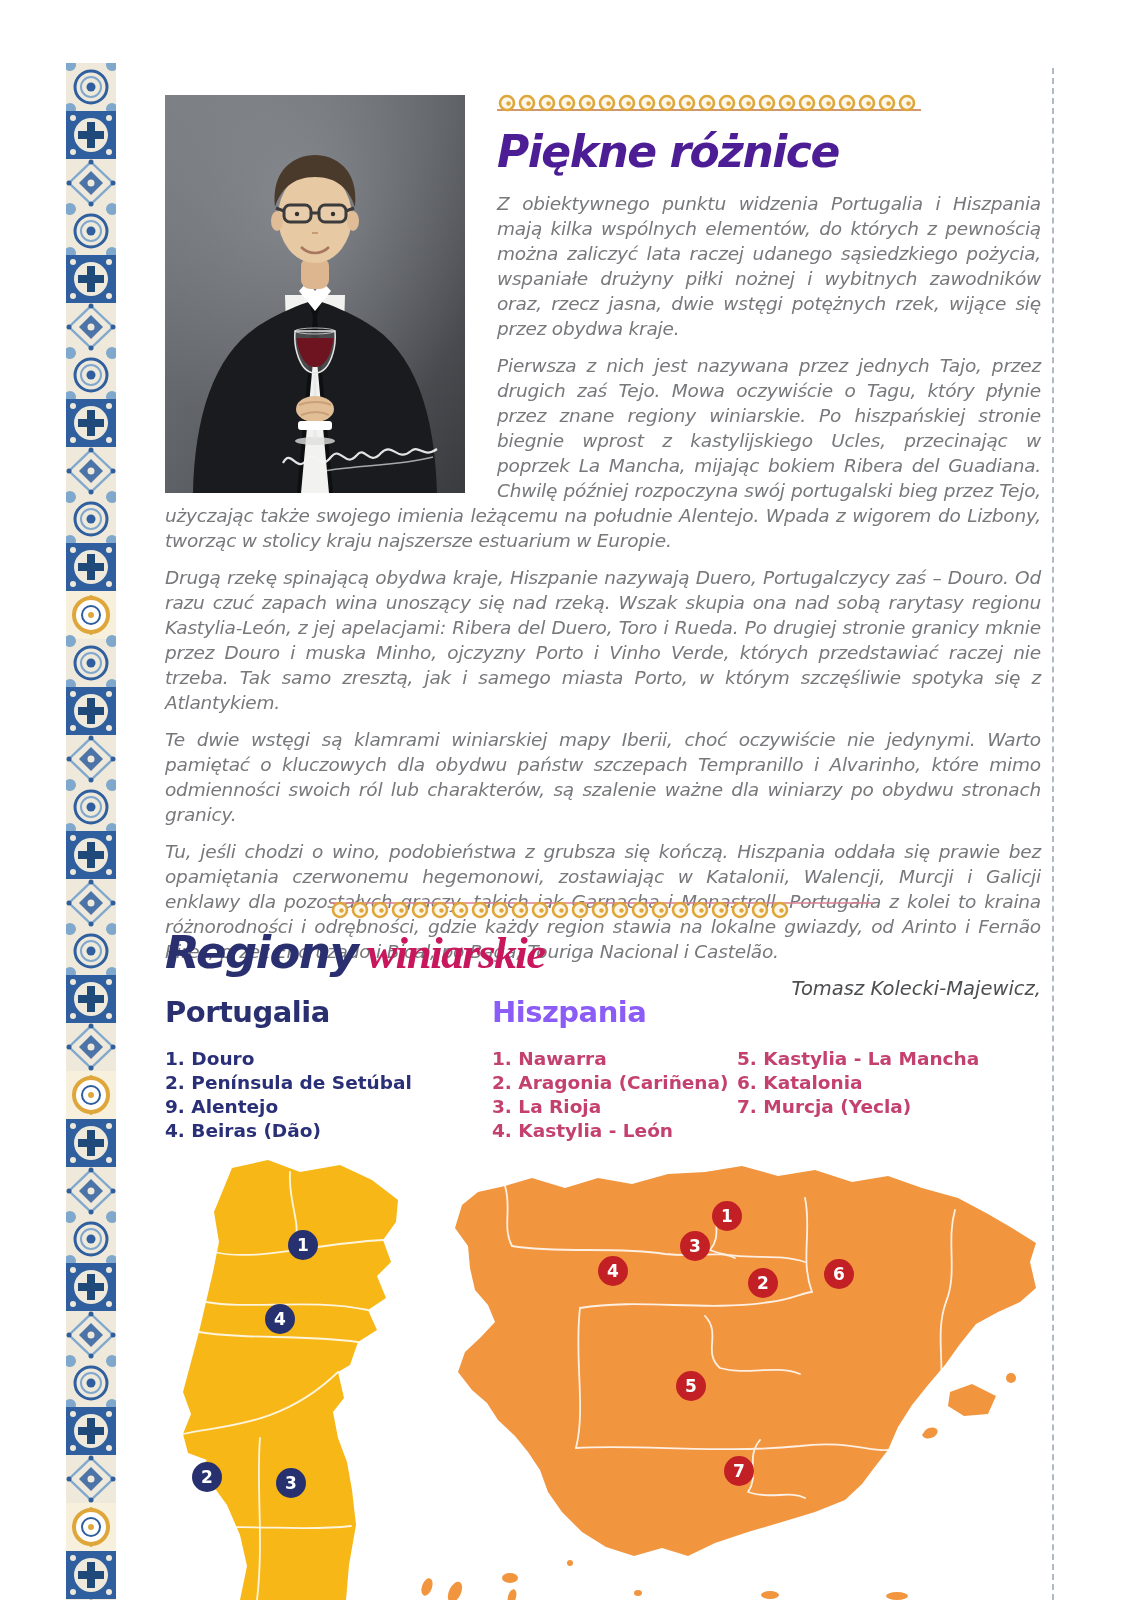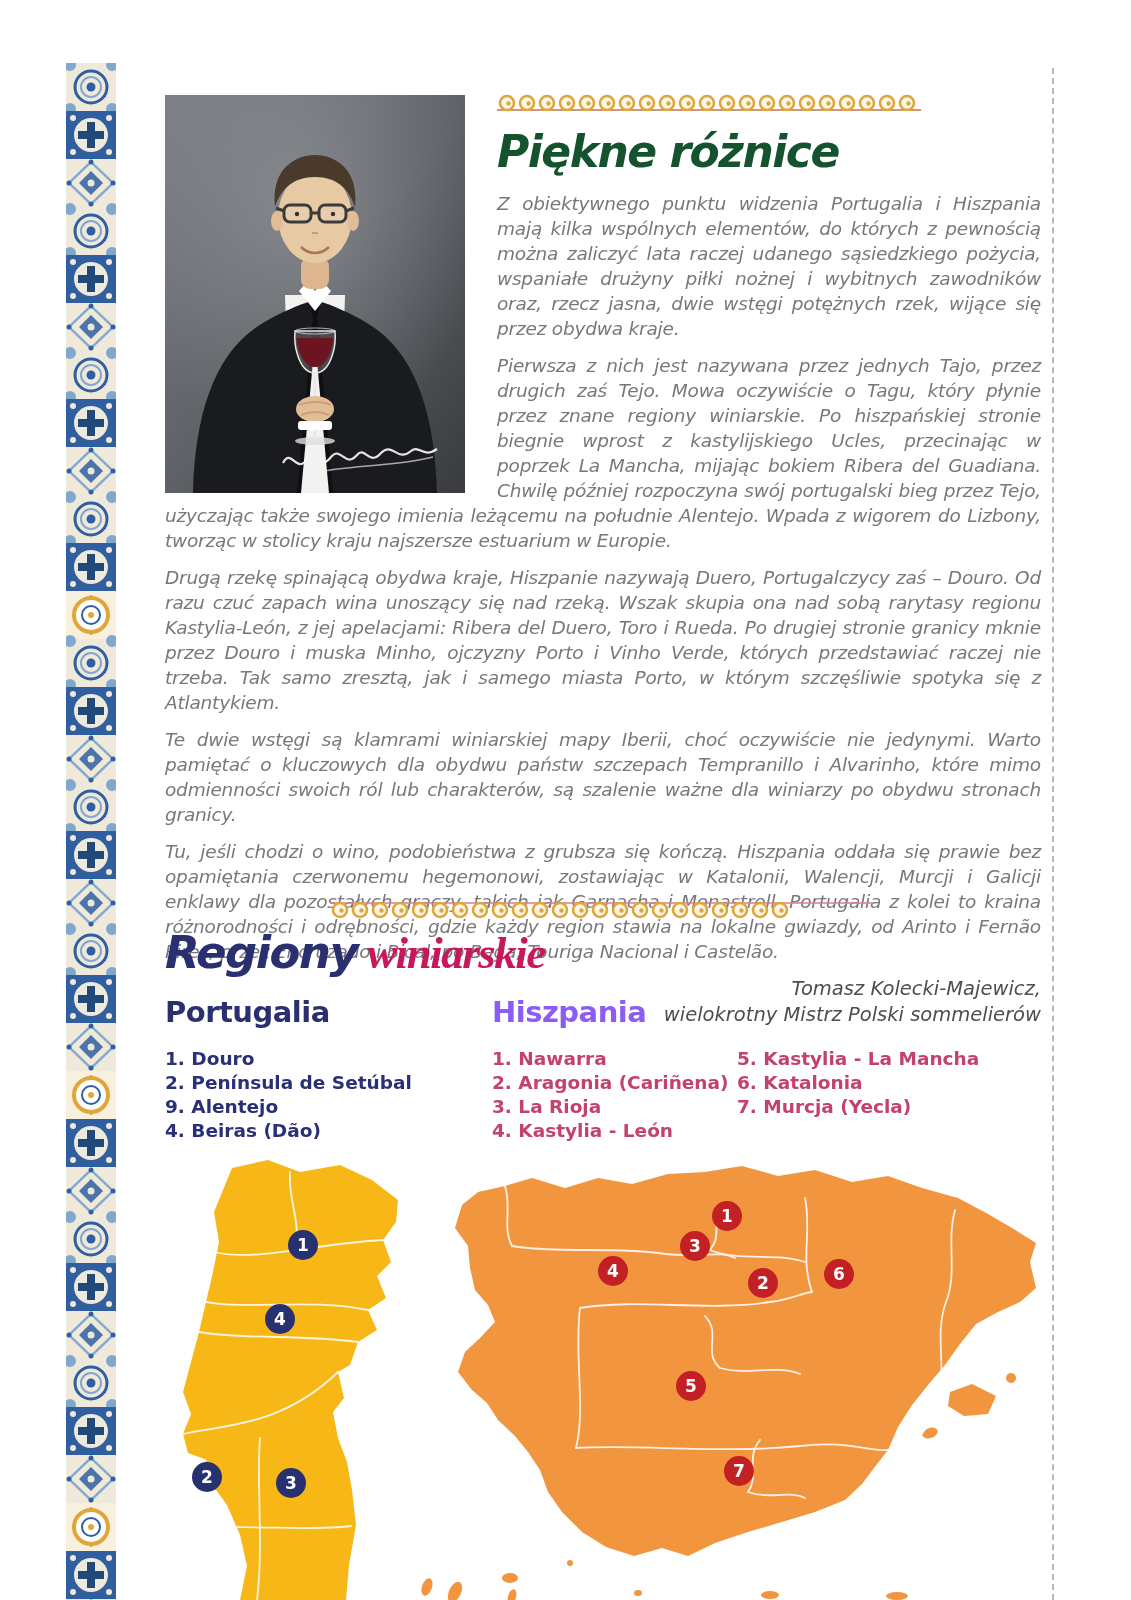--- a/index.html
+++ b/index.html
@@ -8,21 +8,21 @@
   
   .tiles{position:absolute;left:66px;top:63px;width:50px;height:1537px;}
   
   .fold{position:absolute;left:1052px;top:68px;height:1532px;width:0;
         border-left:2px dashed #97a3ae;opacity:.75;}
   
   .article{position:absolute;left:165px;top:92px;width:876px;}
   .photo{float:left;width:300px;height:398px;margin:3px 32px 8px 0;}
   .garland-top{margin-left:23px;height:24px;}
   .title{font-family:"DejaVu Sans",sans-serif;font-style:italic;font-weight:700;
-         font-size:44px;color:#14532d;margin:10px 0 14px 0;letter-spacing:-1.5px;}
+         font-size:44px;color:#4c1d95;margin:10px 0 14px 0;letter-spacing:-1.5px;}
   .body-p{font-family:"DejaVu Sans",sans-serif;font-style:italic;font-weight:400;
           font-size:18.5px;line-height:25px;color:#77787b;text-align:justify;
           letter-spacing:-0.2px;margin:0 0 12px 0;}
   .byline{text-align:right;font-style:italic;font-weight:400;font-size:19.5px;
           line-height:26px;color:#4d4e50;margin-top:4px;}
   .garland-mid{position:absolute;left:330px;top:899px;height:24px;}
   
   .regions{position:absolute;left:165px;top:926px;width:880px;}
   .regions-title{font-style:italic;font-weight:700;font-size:45px;letter-spacing:-1.5px;margin:0;}
   .regions-title .t1{color:#2a2f70;}
@@ -483,21 +483,20 @@
     <h1 class="title">Piękne różnice</h1>
 
     <p class="body-p">Z obiektywnego punktu widzenia Portugalia i Hiszpania mają kilka wspólnych elementów, do których z pewnością można zaliczyć lata raczej udanego sąsiedzkiego pożycia, wspaniałe drużyny piłki nożnej i wybitnych zawodników oraz, rzecz jasna, dwie wstęgi potężnych rzek, wijące się przez obydwa kraje.</p>
     <p class="body-p">Pierwsza z nich jest nazywana przez jednych Tajo, przez drugich zaś Tejo. Mowa oczywiście o Tagu, który płynie przez znane regiony winiarskie. Po hiszpańskiej stronie biegnie wprost z kastylijskiego Ucles, przecinając w poprzek La Mancha, mijając bokiem Ribera del Guadiana. Chwilę później rozpoczyna swój portugalski bieg przez Tejo, użyczając także swojego imienia leżącemu na południe Alentejo. Wpada z wigorem do Lizbony, tworząc w stolicy kraju najszersze estuarium w Europie.</p>
     <p class="body-p">Drugą rzekę spinającą obydwa kraje, Hiszpanie nazywają Duero, Portugalczycy zaś – Douro. Od razu czuć zapach wina unoszący się nad rzeką. Wszak skupia ona nad sobą rarytasy regionu Kastylia-León, z jej apelacjami: Ribera del Duero, Toro i Rueda. Po drugiej stronie granicy mknie przez Douro i muska Minho, ojczyzny Porto i Vinho Verde, których przedstawiać raczej nie trzeba. Tak samo zresztą, jak i samego miasta Porto, w którym szczęśliwie spotyka się z Atlantykiem.</p>
     <p class="body-p">Te dwie wstęgi są klamrami winiarskiej mapy Iberii, choć oczywiście nie jedynymi. Warto pamiętać o kluczowych dla obydwu państw szczepach Tempranillo i Alvarinho, które mimo odmienności swoich ról lub charakterów, są szalenie ważne dla winiarzy po obydwu stronach granicy.</p>
     <p class="body-p">Tu, jeśli chodzi o wino, podobieństwa z grubsza się kończą. Hiszpania oddała się prawie bez opamiętania czerwonemu hegemonowi, zostawiając w Katalonii, Walencji, Murcji i Galicji enklawy dla pozostałych graczy, takich jak Garnacha i Monastrell. Portugalia z kolei to kraina różnorodności i odrębności, gdzie każdy region stawia na lokalne gwiazdy, od Arinto i Fernão Pires, przez Encruzado i Bical, po Baga, Touriga Nacional i Castelão.</p>
 
     <div class="byline">
       <div>Tomasz Kolecki-Majewicz,</div>
-      <div>wielokrotny Mistrz Polski sommelierów</div>
     </div>
   </div>
 
   <div class="garland-mid" id="garland-mid"><svg width="546" height="22" viewBox="0 0 546 22">
         <line x1="0" y1="4" x2="544" y2="4" stroke="#d87e8f" stroke-width="1.6"></line>
         <circle cx="10" cy="11" r="7" fill="#fdf7ea" stroke="#dfa73b" stroke-width="2.6"></circle>
         <circle cx="11.5" cy="11.5" r="2.2" fill="#dfa73b"></circle>
         <circle cx="30" cy="11" r="7" fill="#fdf7ea" stroke="#dfa73b" stroke-width="2.6"></circle>
         <circle cx="31.5" cy="11.5" r="2.2" fill="#dfa73b"></circle>
         <circle cx="50" cy="11" r="7" fill="#fdf7ea" stroke="#dfa73b" stroke-width="2.6"></circle>

